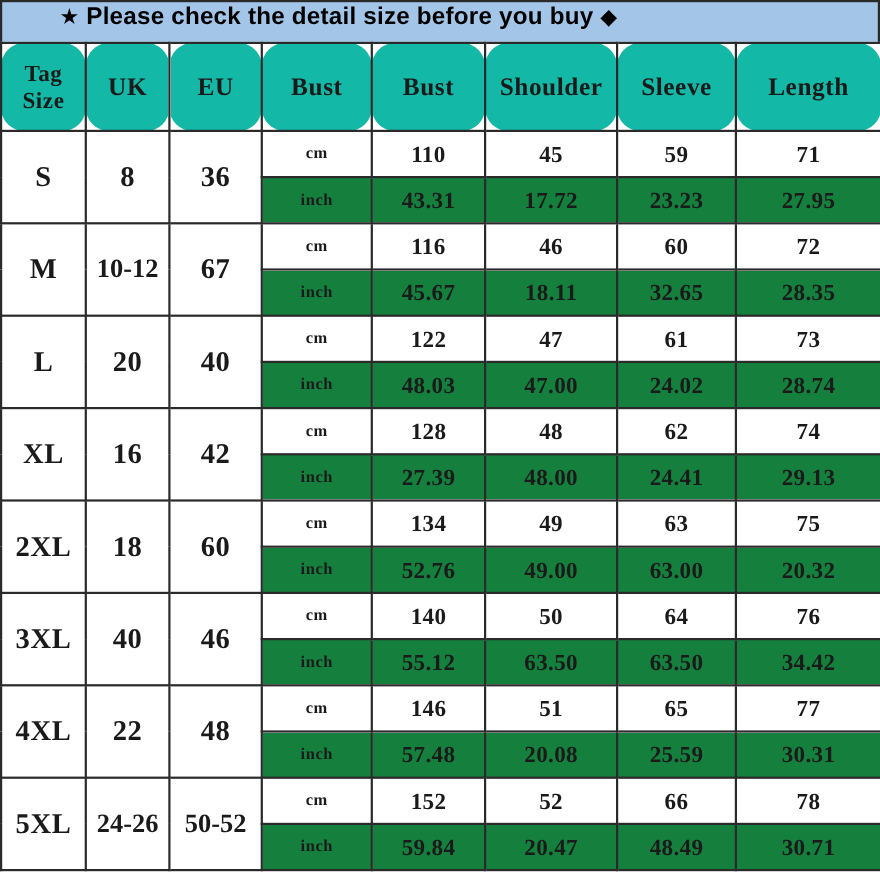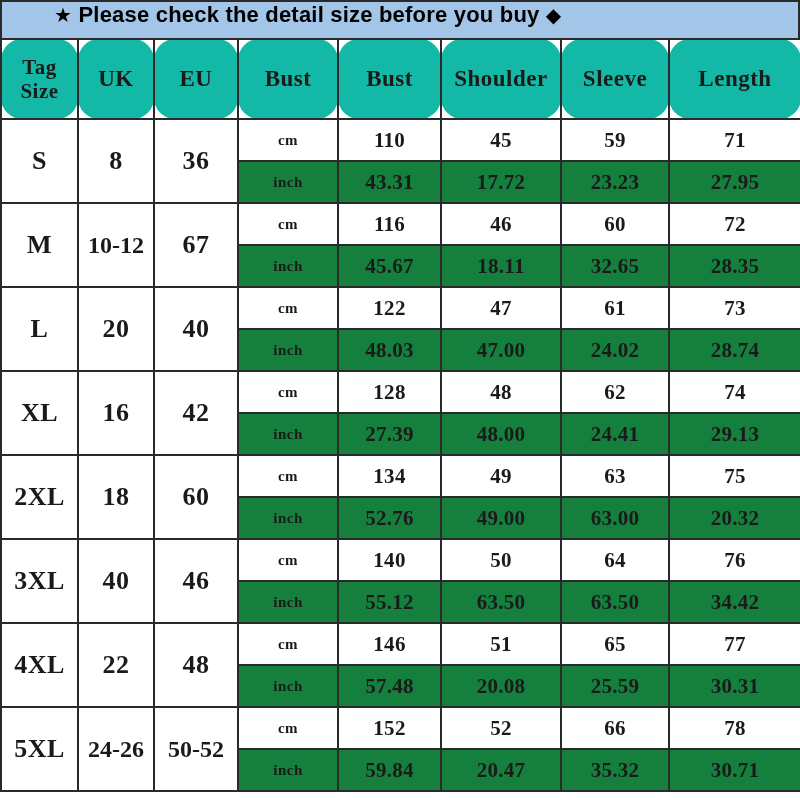--- a/index.html
+++ b/index.html
@@ -253,17 +253,17 @@
         <td class="unit-cell">cm</td>
         <td class="val-cell">152</td>
         <td class="val-cell">52</td>
         <td class="val-cell">66</td>
         <td class="val-cell">78</td>
       </tr>
       <tr class="inch-row">
         <td class="unit-cell">inch</td>
         <td class="val-cell">59.84</td>
         <td class="val-cell">20.47</td>
-        <td class="val-cell">35.32</td>
+        <td class="val-cell">48.49</td>
         <td class="val-cell">30.71</td>
       </tr>
     </tbody>
 </table>
 
 </body></html>

